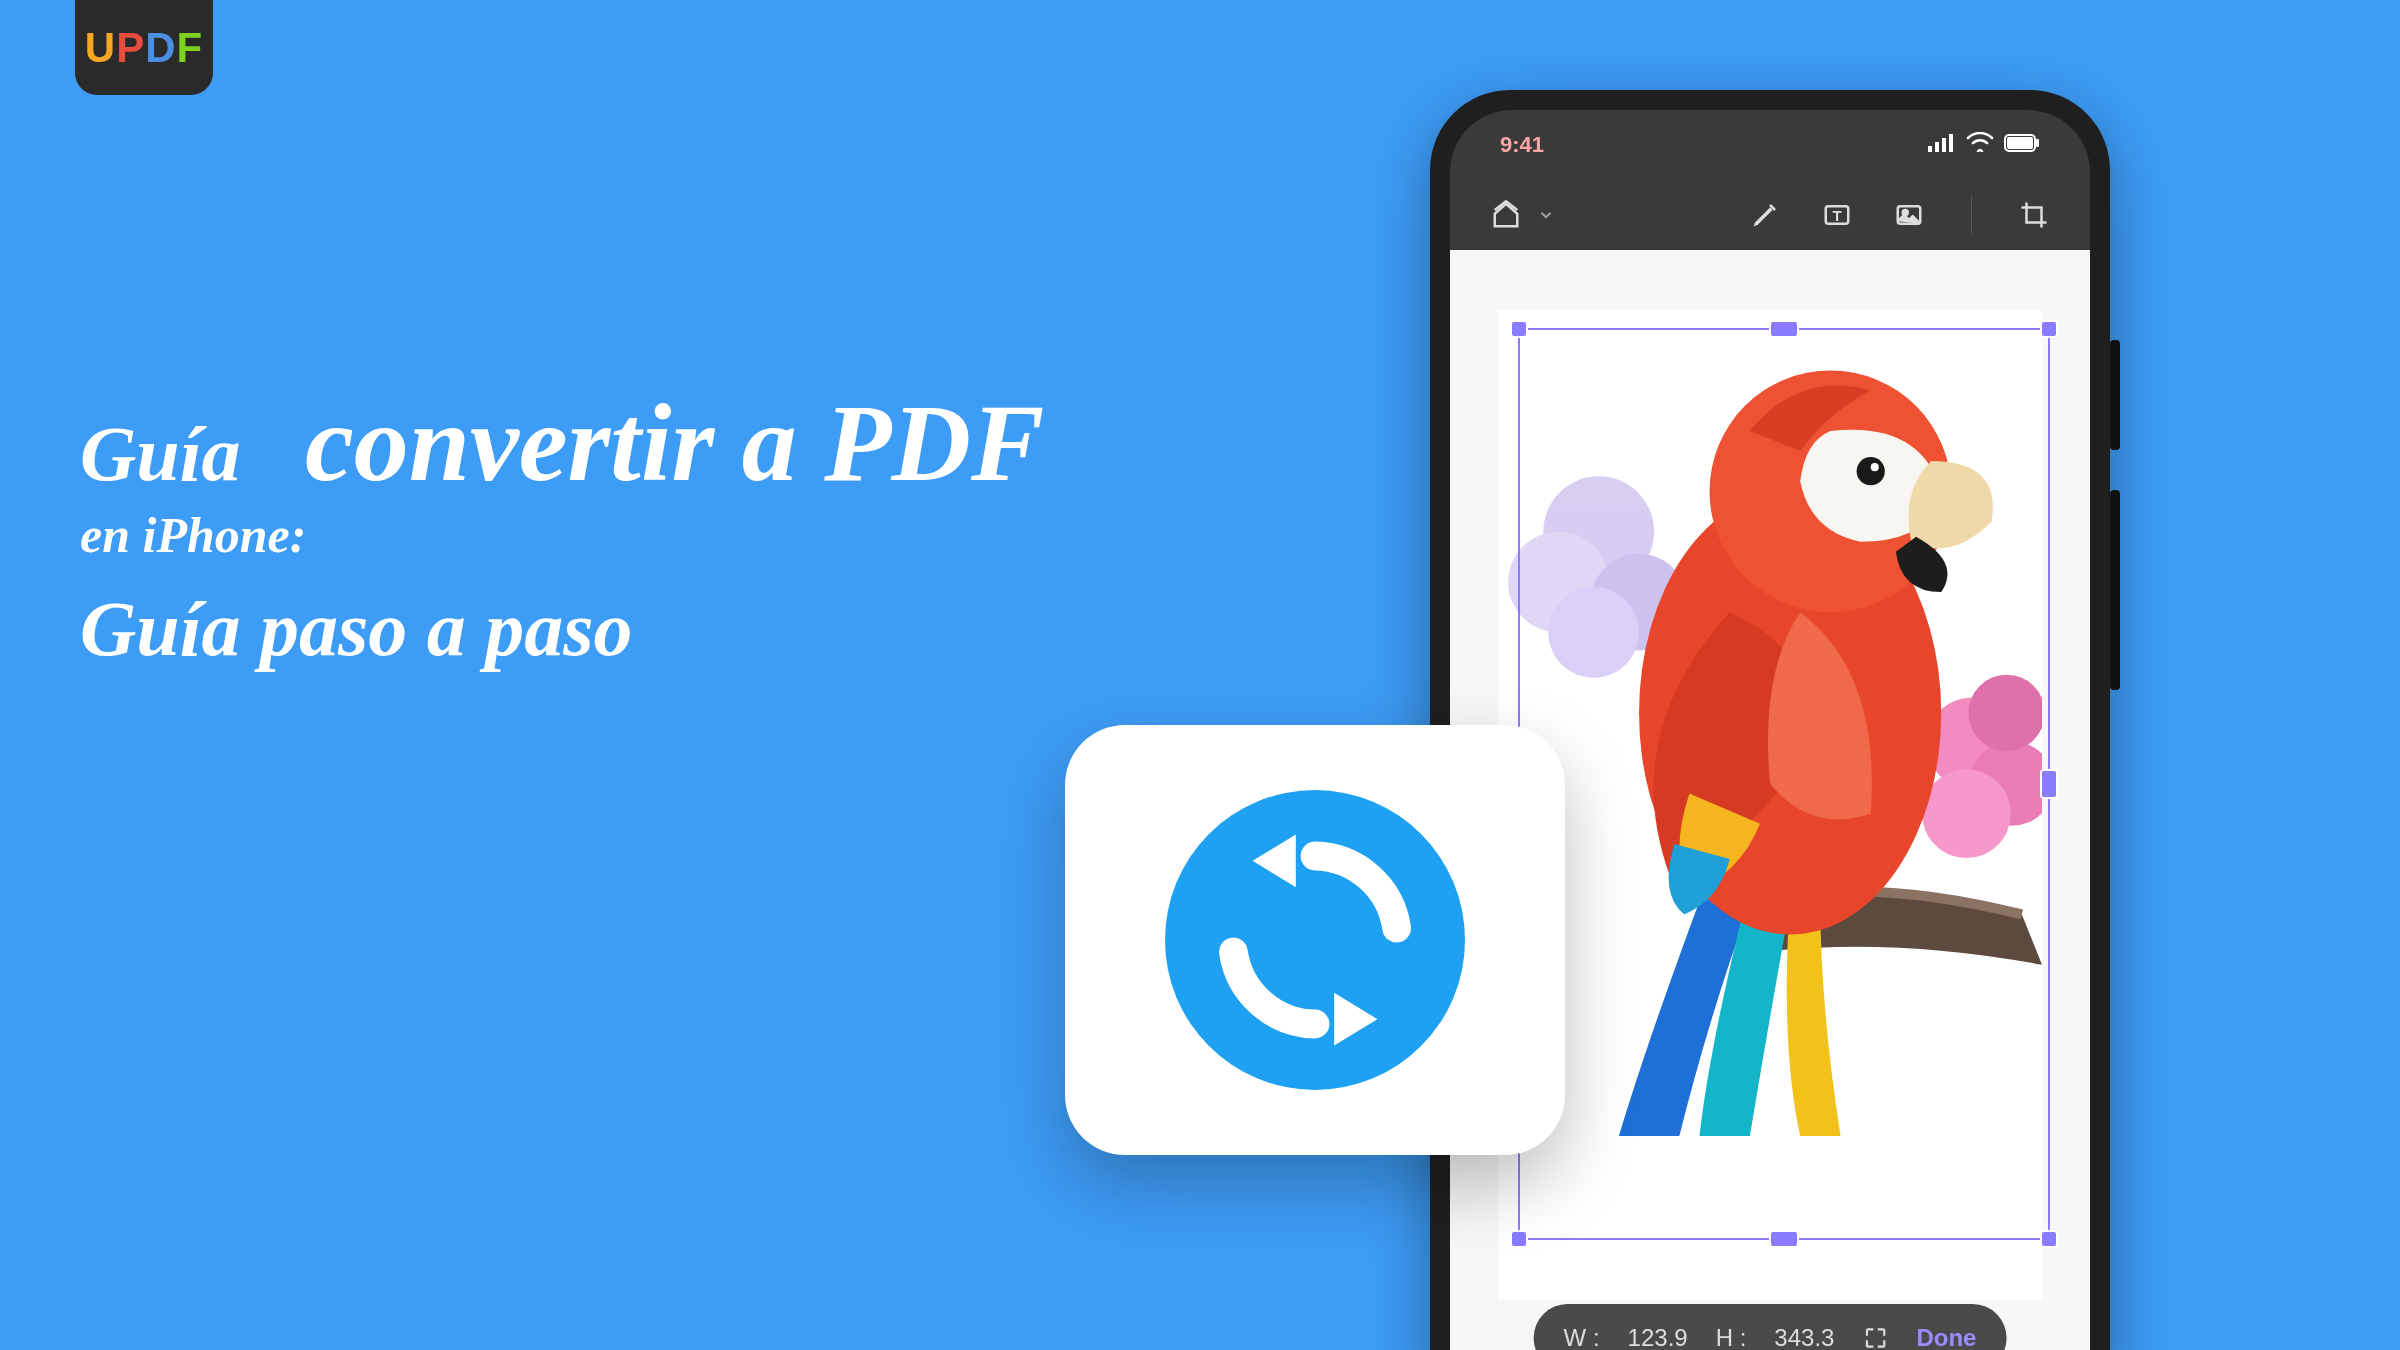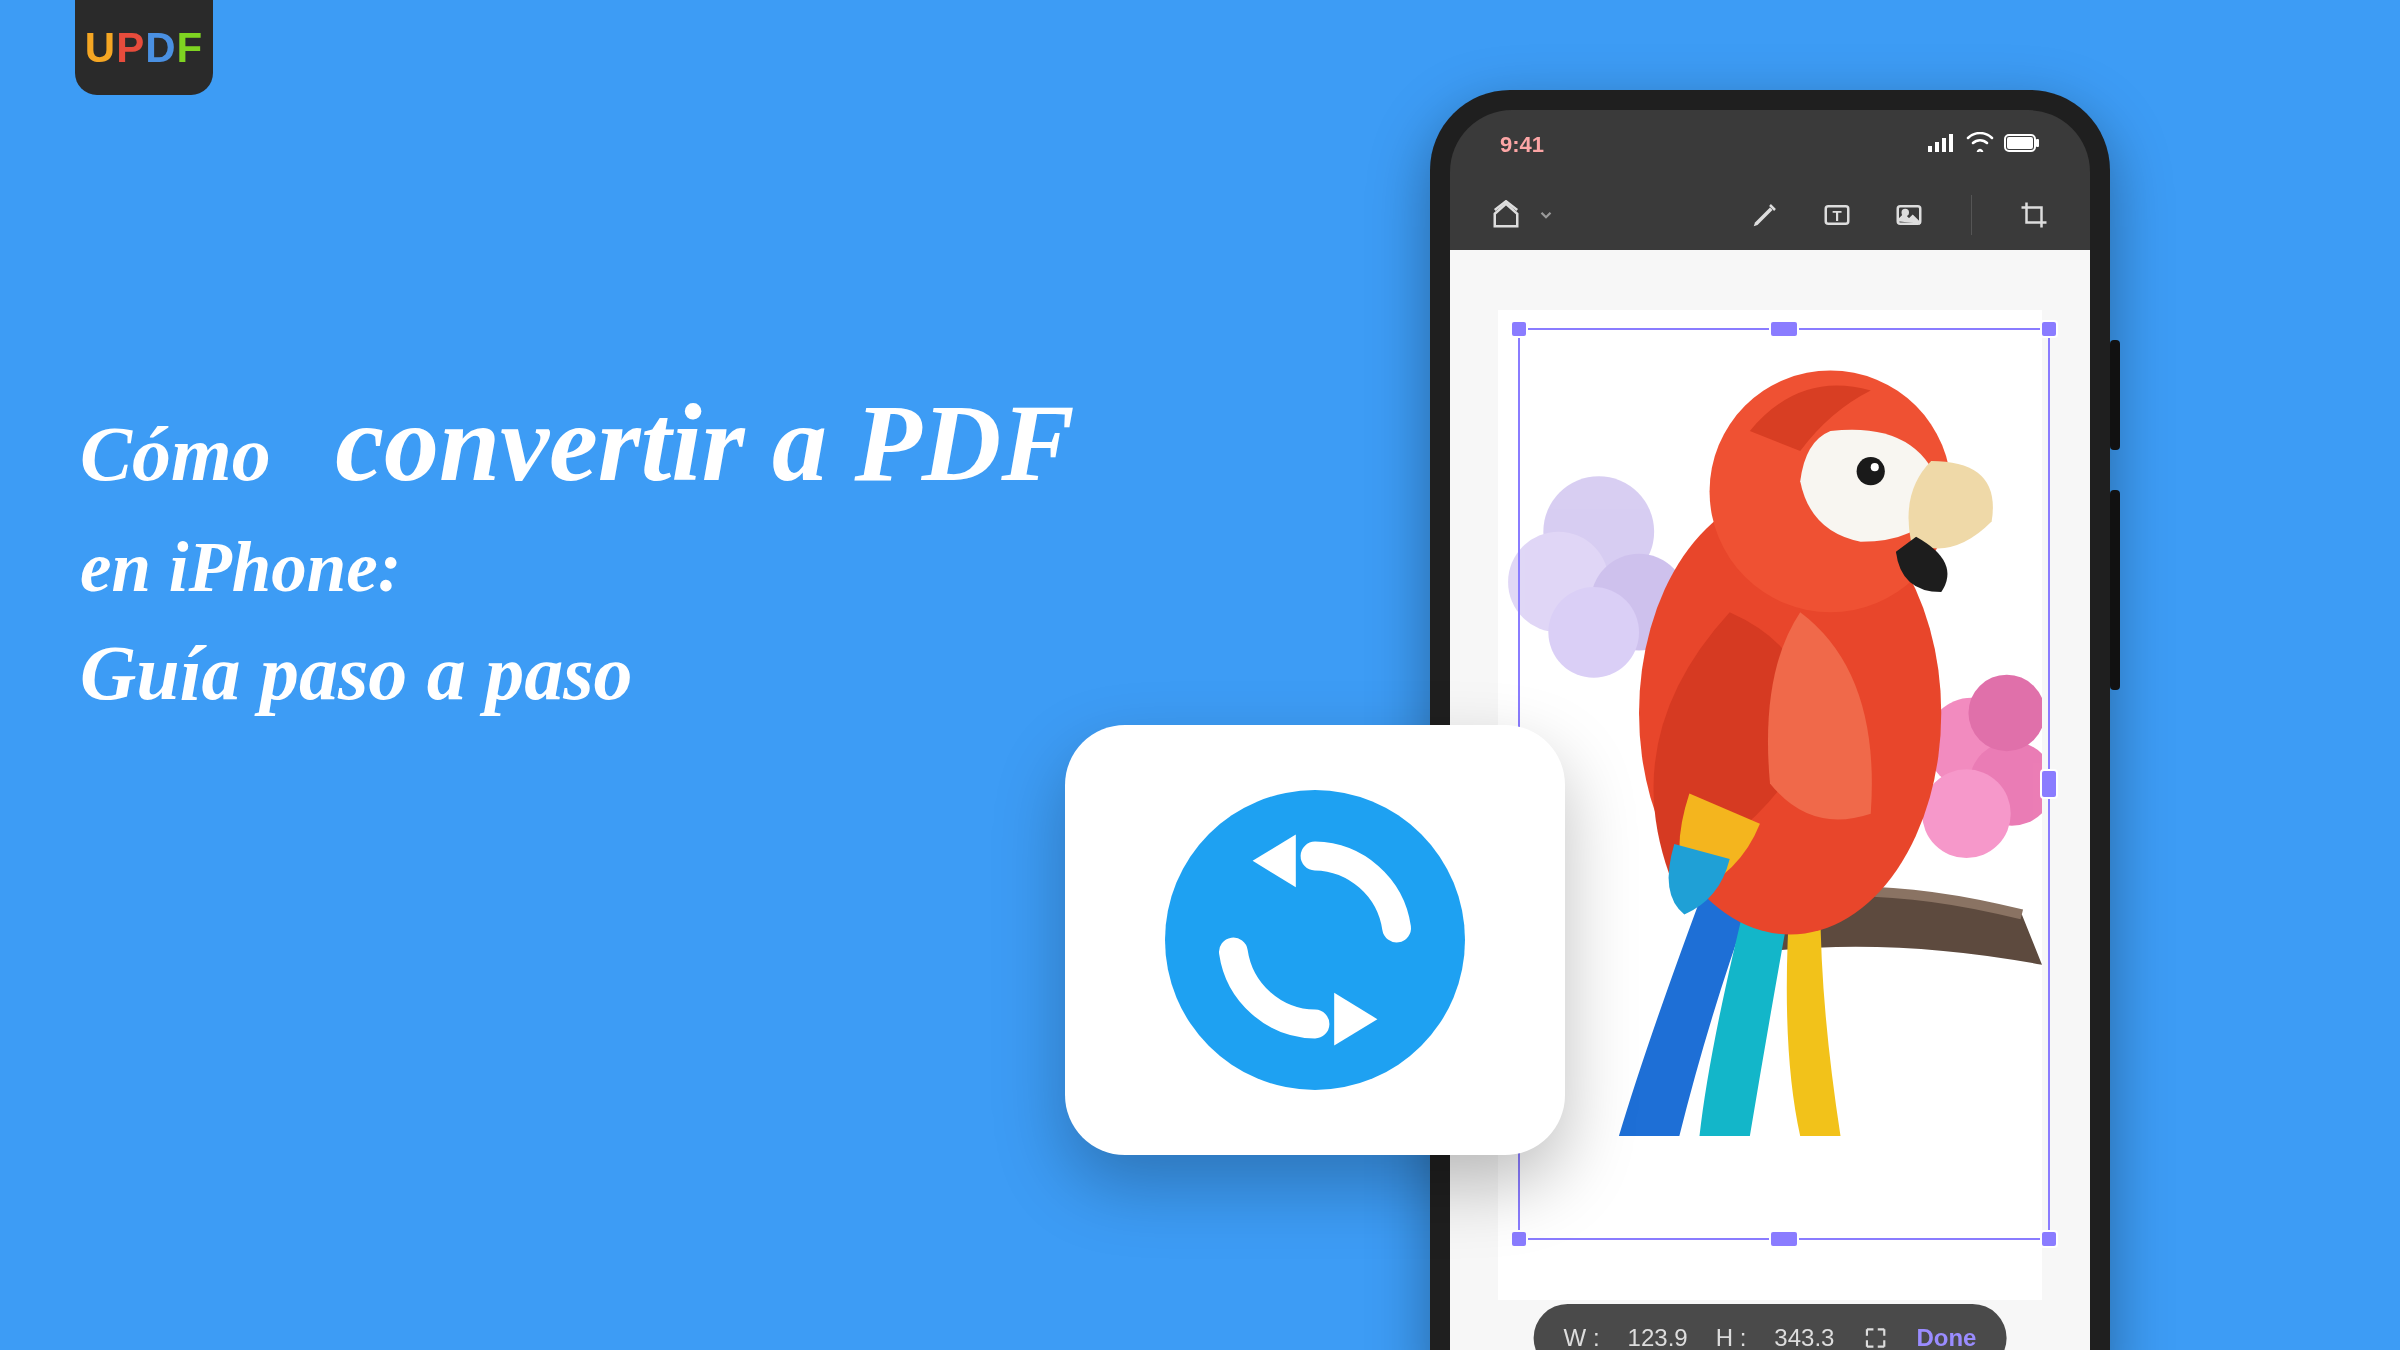--- a/index.html
+++ b/index.html
@@ -40,21 +40,21 @@
   .headline {
     position: absolute;
     left: 80px;
     top: 380px;
     color: #fff;
     font-style: italic;
     line-height: 1.15;
   }
   .headline .line1-small { font-size: 78px; font-weight: 700; }
   .headline .line1-big   { font-size: 110px; font-weight: 700; margin-left: 45px; }
-  .headline .line2       { font-size: 71px; font-weight: 700; display:block; margin-top: 20px;}
+  .headline .line2       { font-size: 50px; font-weight: 700; display:block; }
   .headline .line3       { font-size: 78px; font-weight: 700; display:block; margin-top: 20px;}
 
   
   .phone {
     position: absolute;
     top: 90px;
     left: 1430px;
     width: 680px;
     height: 1350px;
     background: #1f1f1f;
@@ -192,21 +192,21 @@
 <body>
 
 <div class="logo-badge">
   <span class="logo-text">
     <span class="logo-u">U</span><span class="logo-p">P</span><span class="logo-d">D</span><span class="logo-f">F</span>
   </span>
 </div>
 
 <div class="headline">
   <div>
-    <span class="line1-small">Cómo </span><span class="line1-big">convertir a PDF</span>
+    <span class="line1-small">Guía </span><span class="line1-big">convertir a PDF</span>
   </div>
   <span class="line2">en iPhone:</span>
   <span class="line3">Guía paso a paso</span>
 </div>
 
 <div class="phone">
   <div class="phone-side-btn sb1"></div>
   <div class="phone-side-btn sb2"></div>
   <div class="phone-screen">
 

